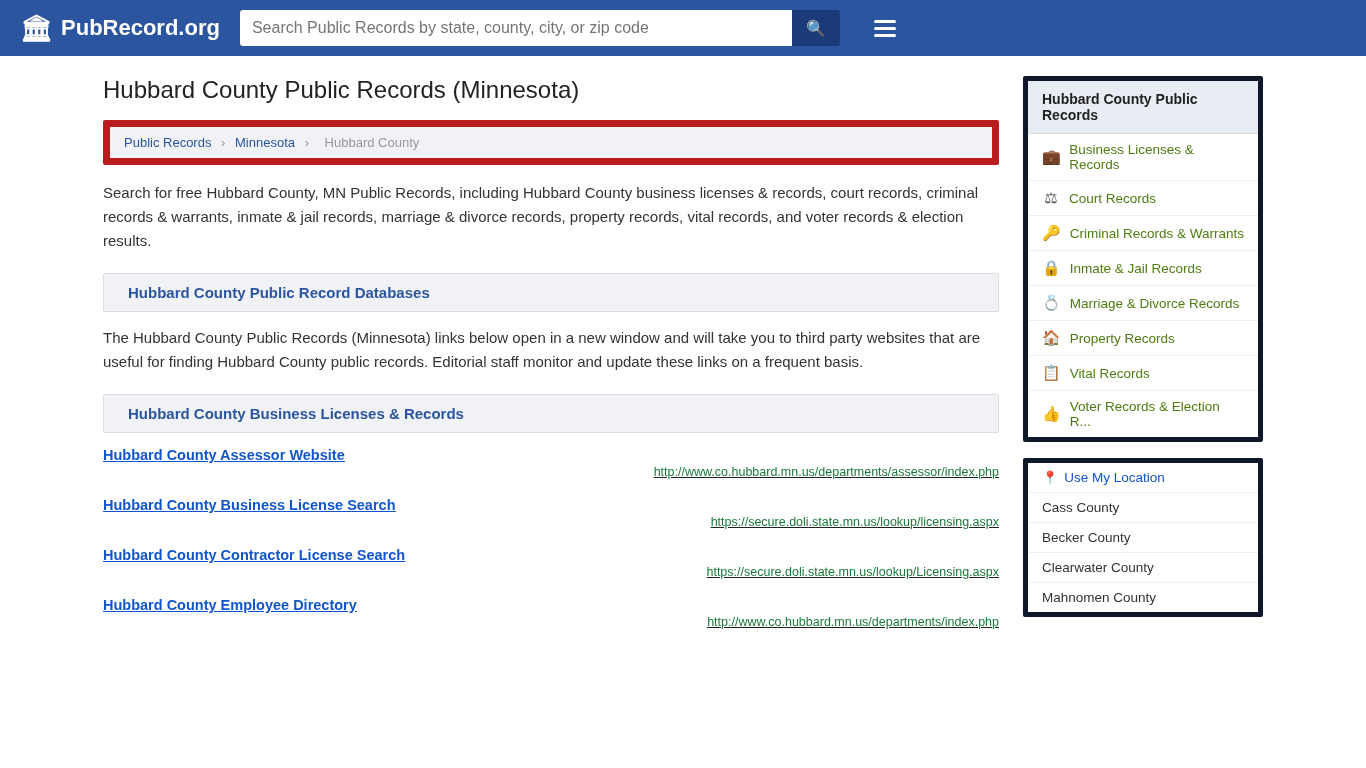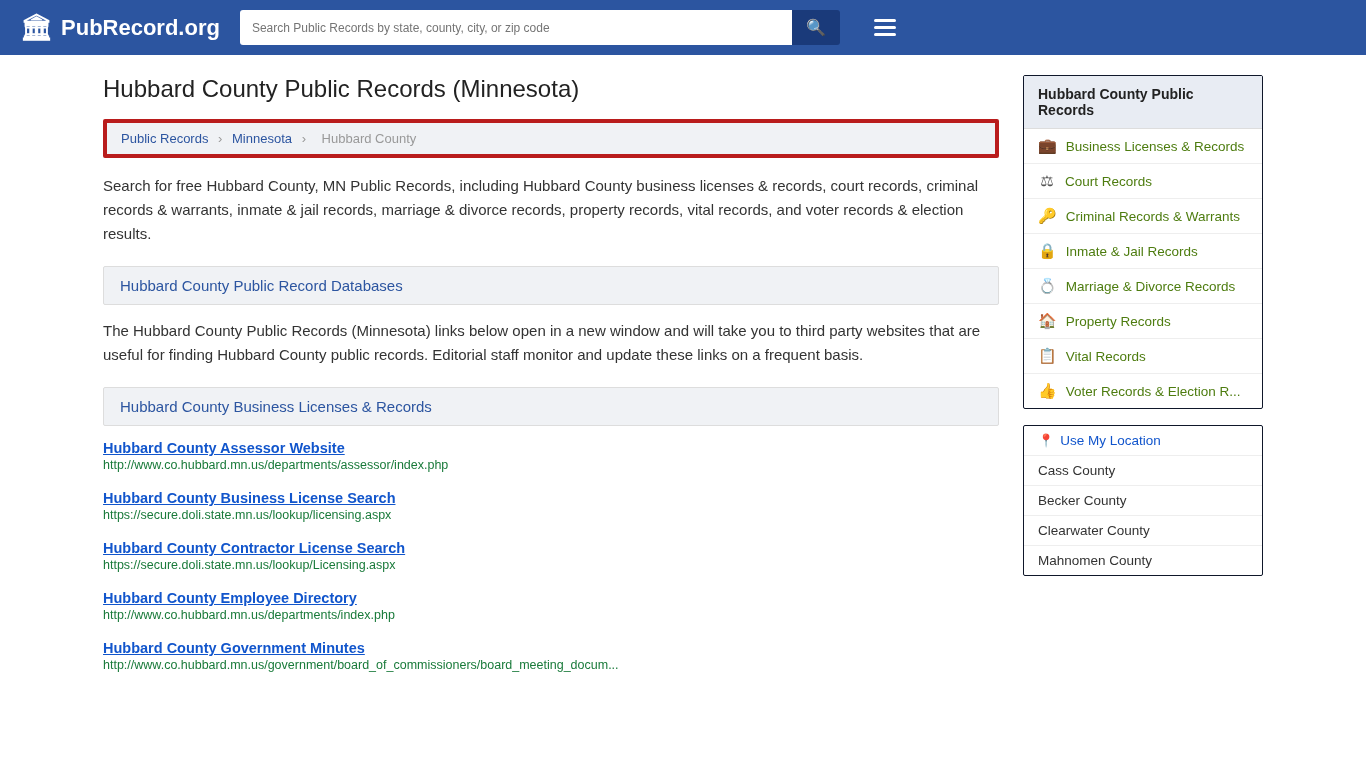--- a/index.html
+++ b/index.html
@@ -27,21 +27,21 @@
       font-size: 26px;
     }
     .search-bar-wrapper {
       flex: 1;
       display: flex;
       max-width: 600px;
     }
     .search-bar-wrapper input {
       flex: 1;
       padding: 9px 12px;
-      font-size: 12px;
+      font-size: 16px;
       border: none;
       outline: none;
       border-radius: 3px 0 0 3px;
       color: #555;
     }
     .search-bar-wrapper button {
       background: #1a3a7a;
       border: none;
       padding: 8px 14px;
       cursor: pointer;
@@ -90,21 +90,21 @@
     .page-title {
       font-size: 24px;
       font-weight: normal;
       margin-bottom: 16px;
       color: #222;
     }
 
     
     .breadcrumb {
       background: #f0f2f5;
-      border: 4px solid #b91c1c;
+      border: 7px solid #b91c1c;
       padding: 8px 14px;
       font-size: 13px;
       color: #555;
       margin-bottom: 16px;
       border-radius: 2px;
     }
     .breadcrumb a {
       color: #2c55a0;
       text-decoration: none;
     }
@@ -118,61 +118,63 @@
       font-size: 15px;
       color: #333;
       line-height: 1.6;
       margin-bottom: 20px;
     }
 
     
     .section-heading {
       background: #f0f2f5;
       border: 1px solid #ddd;
-      padding: 10px 16px;
+      padding: 10px 24px;
       font-size: 15px;
-      font-weight: normal;
+      font-weight: bold;
       color: #2c55a0;
       margin-bottom: 14px;
       border-radius: 2px;
     }
 
     
     .record-entry {
       margin-bottom: 18px;
+      text-decoration: underline;
     }
     .record-entry .record-title {
       font-size: 14.5px;
       font-weight: bold;
       color: #1155cc;
       text-decoration: underline;
       cursor: pointer;
     }
     .record-entry .record-url {
       font-size: 12.5px;
       color: #197a3a;
       margin-top: 2px;
+      text-align: right;
     }
 
     
     .see-all-line {
       font-size: 13.5px;
       color: #333;
       margin-top: 4px;
     }
     .see-all-line a {
       color: #1155cc;
       font-weight: bold;
       text-decoration: underline;
       cursor: pointer;
     }
 
     
     .sidebar-box {
-      border: 1px solid #0f172a;
+      border: 5px solid #0f172a;
       margin-bottom: 16px;
       border-radius: 2px;
       overflow: hidden;
     }
     .sidebar-box-title {
       background: #e8ecf3;
       padding: 10px 14px;
       font-size: 14px;
       font-weight: bold;
       color: #222;
@@ -277,24 +279,20 @@
     <div class="record-title">Hubbard County Business License Search</div>
     <div class="record-url">https://secure.doli.state.mn.us/lookup/licensing.aspx</div>
   </div>
         <div class="record-entry">
     <div class="record-title">Hubbard County Contractor License Search</div>
     <div class="record-url">https://secure.doli.state.mn.us/lookup/Licensing.aspx</div>
   </div>
         <div class="record-entry">
     <div class="record-title">Hubbard County Employee Directory</div>
     <div class="record-url">http://www.co.hubbard.mn.us/departments/index.php</div>
-  </div>
-        <div class="record-entry">
-    <div class="record-title">Hubbard County Government Minutes</div>
-    <div class="record-url">http://www.co.hubbard.mn.us/government/board_of_commissioners/board_meeting_docum...</div>
   </div>
       </div>
 
   </div>
 
   <div class="sidebar">
 
     <div class="sidebar-box">
       <div class="sidebar-box-title">Hubbard County Public Records</div>
       <div id="sidebar-items-list">

